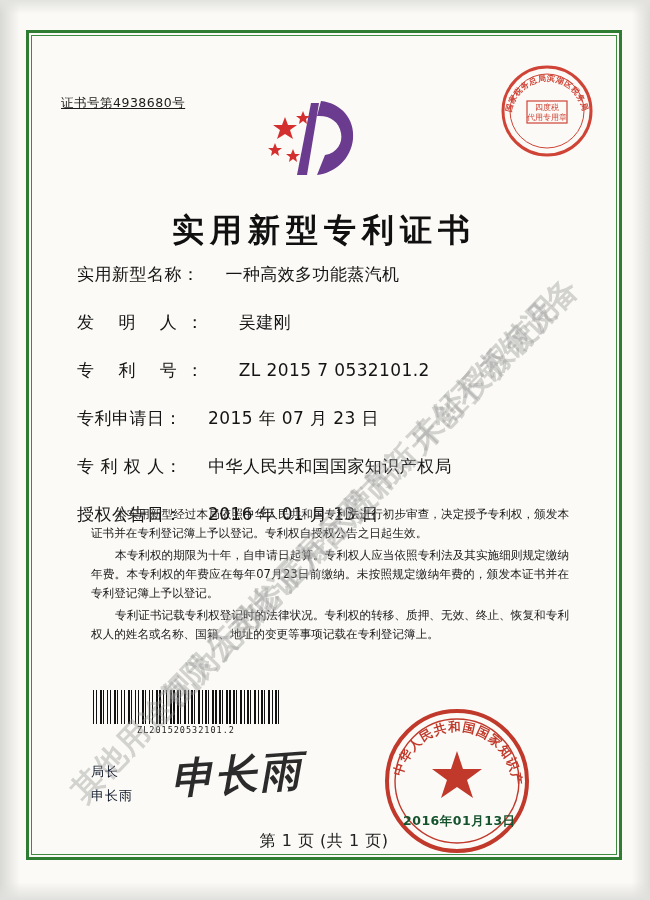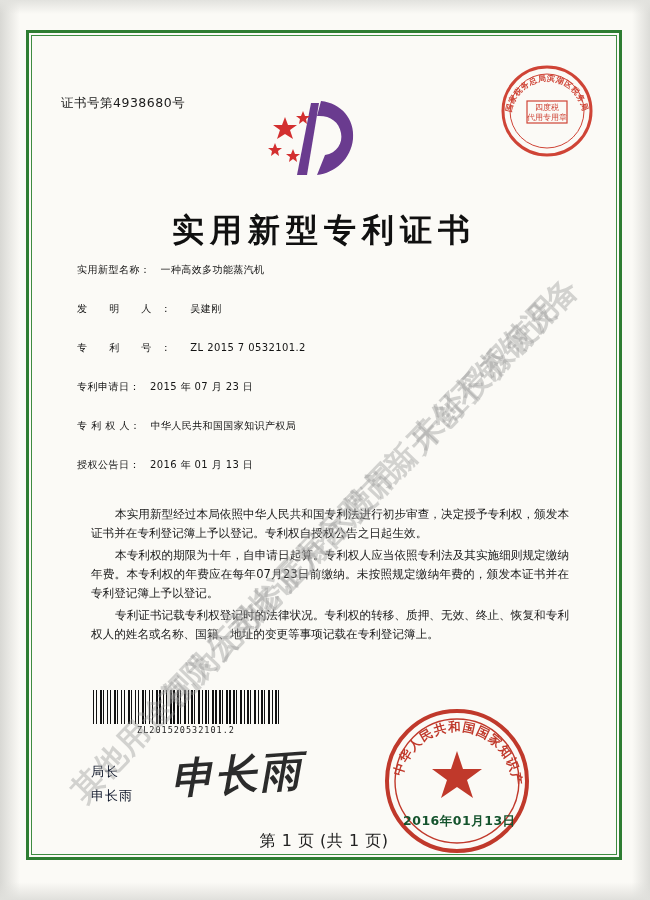--- a/index.html
+++ b/index.html
@@ -71,20 +71,21 @@
   }
 
   
   .cert-no {
     position: absolute;
     left: 30px; top: 60px;
     font-size: 12.5px;
     color: #1b1b1b;
     letter-spacing: 0.5px;
     font-family: "DejaVu Sans", sans-serif;
+    text-decoration: underline;
   }
 
   
   .logo {
     position: absolute;
     left: 232px; top: 62px;
     width: 110px; height: 82px;
   }
 
   
@@ -104,22 +105,23 @@
   
   .fields {
     position: absolute;
     left: 46px; top: 228px;
     width: 500px;
   }
   .field-row {
     display: flex;
     align-items: baseline;
     margin-bottom: 25px;
-    font-size: 10px;
+    font-size: 17px;
     color: #141414;
+    gap: 16px;
   }
   .field-label {
     white-space: nowrap;
     letter-spacing: 0.5px;
   }
   .field-label.spaced {
     letter-spacing: 9.5px;
     text-align: right;
   }
   .field-value {

